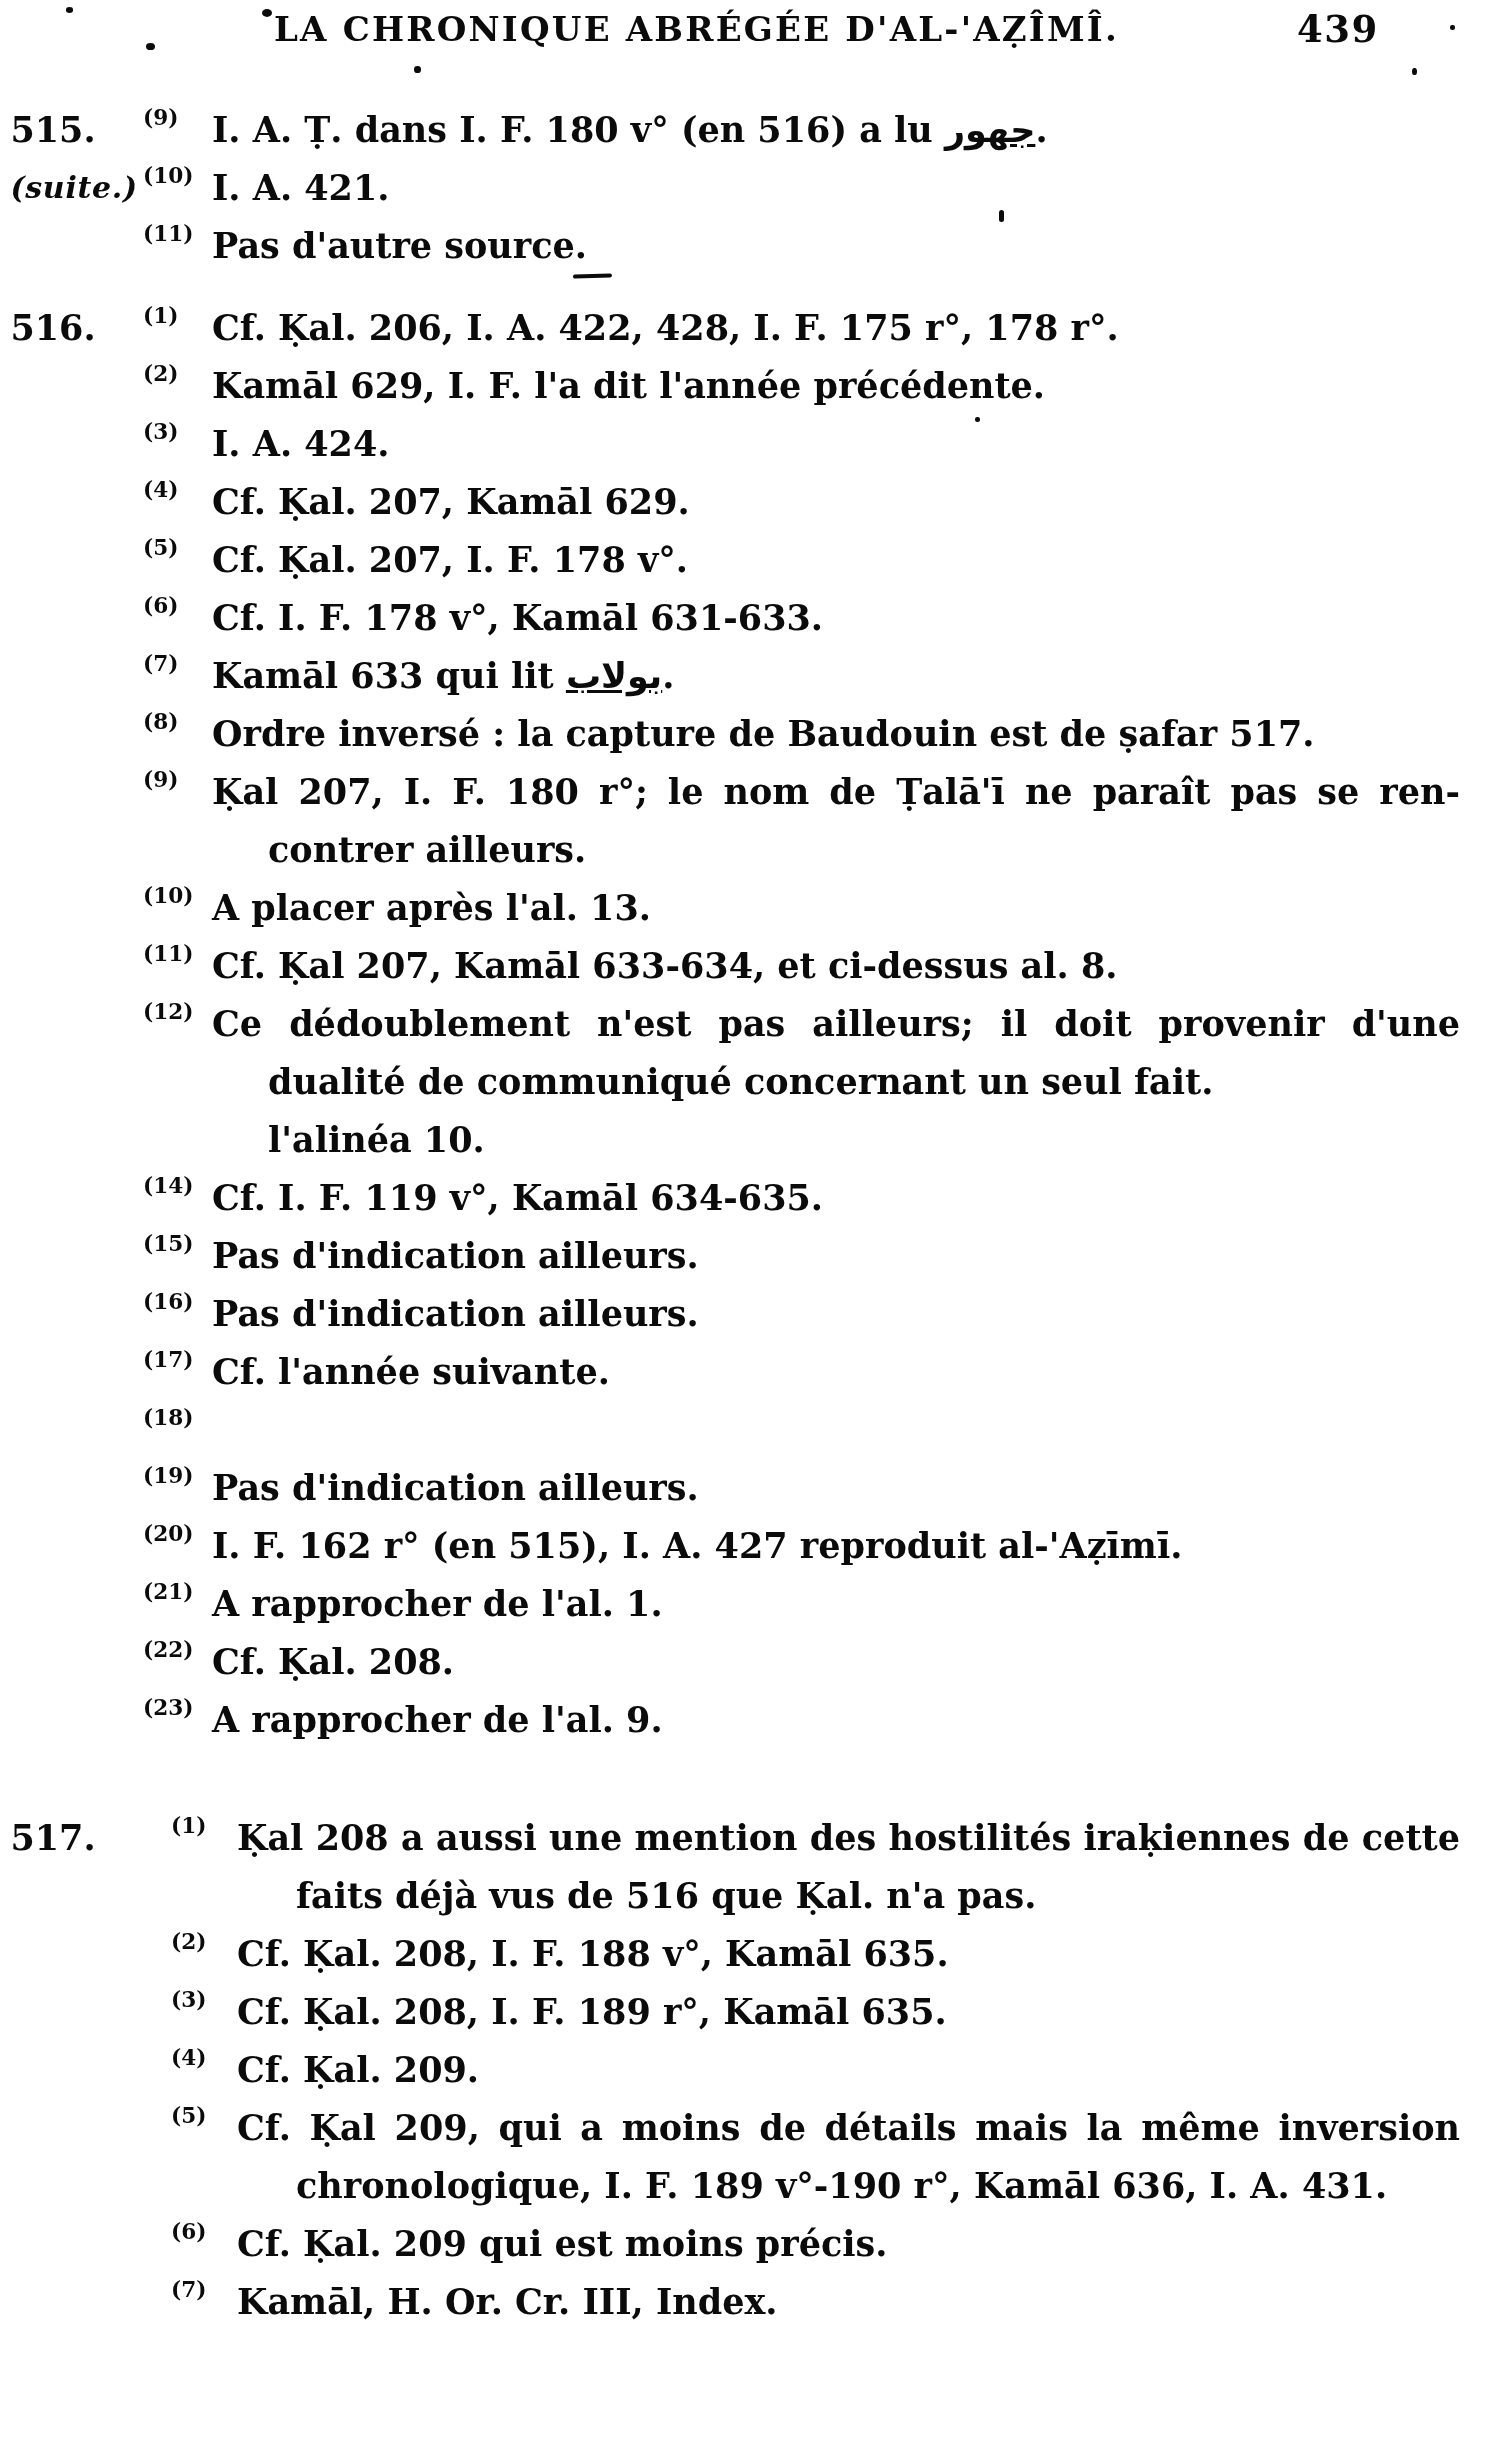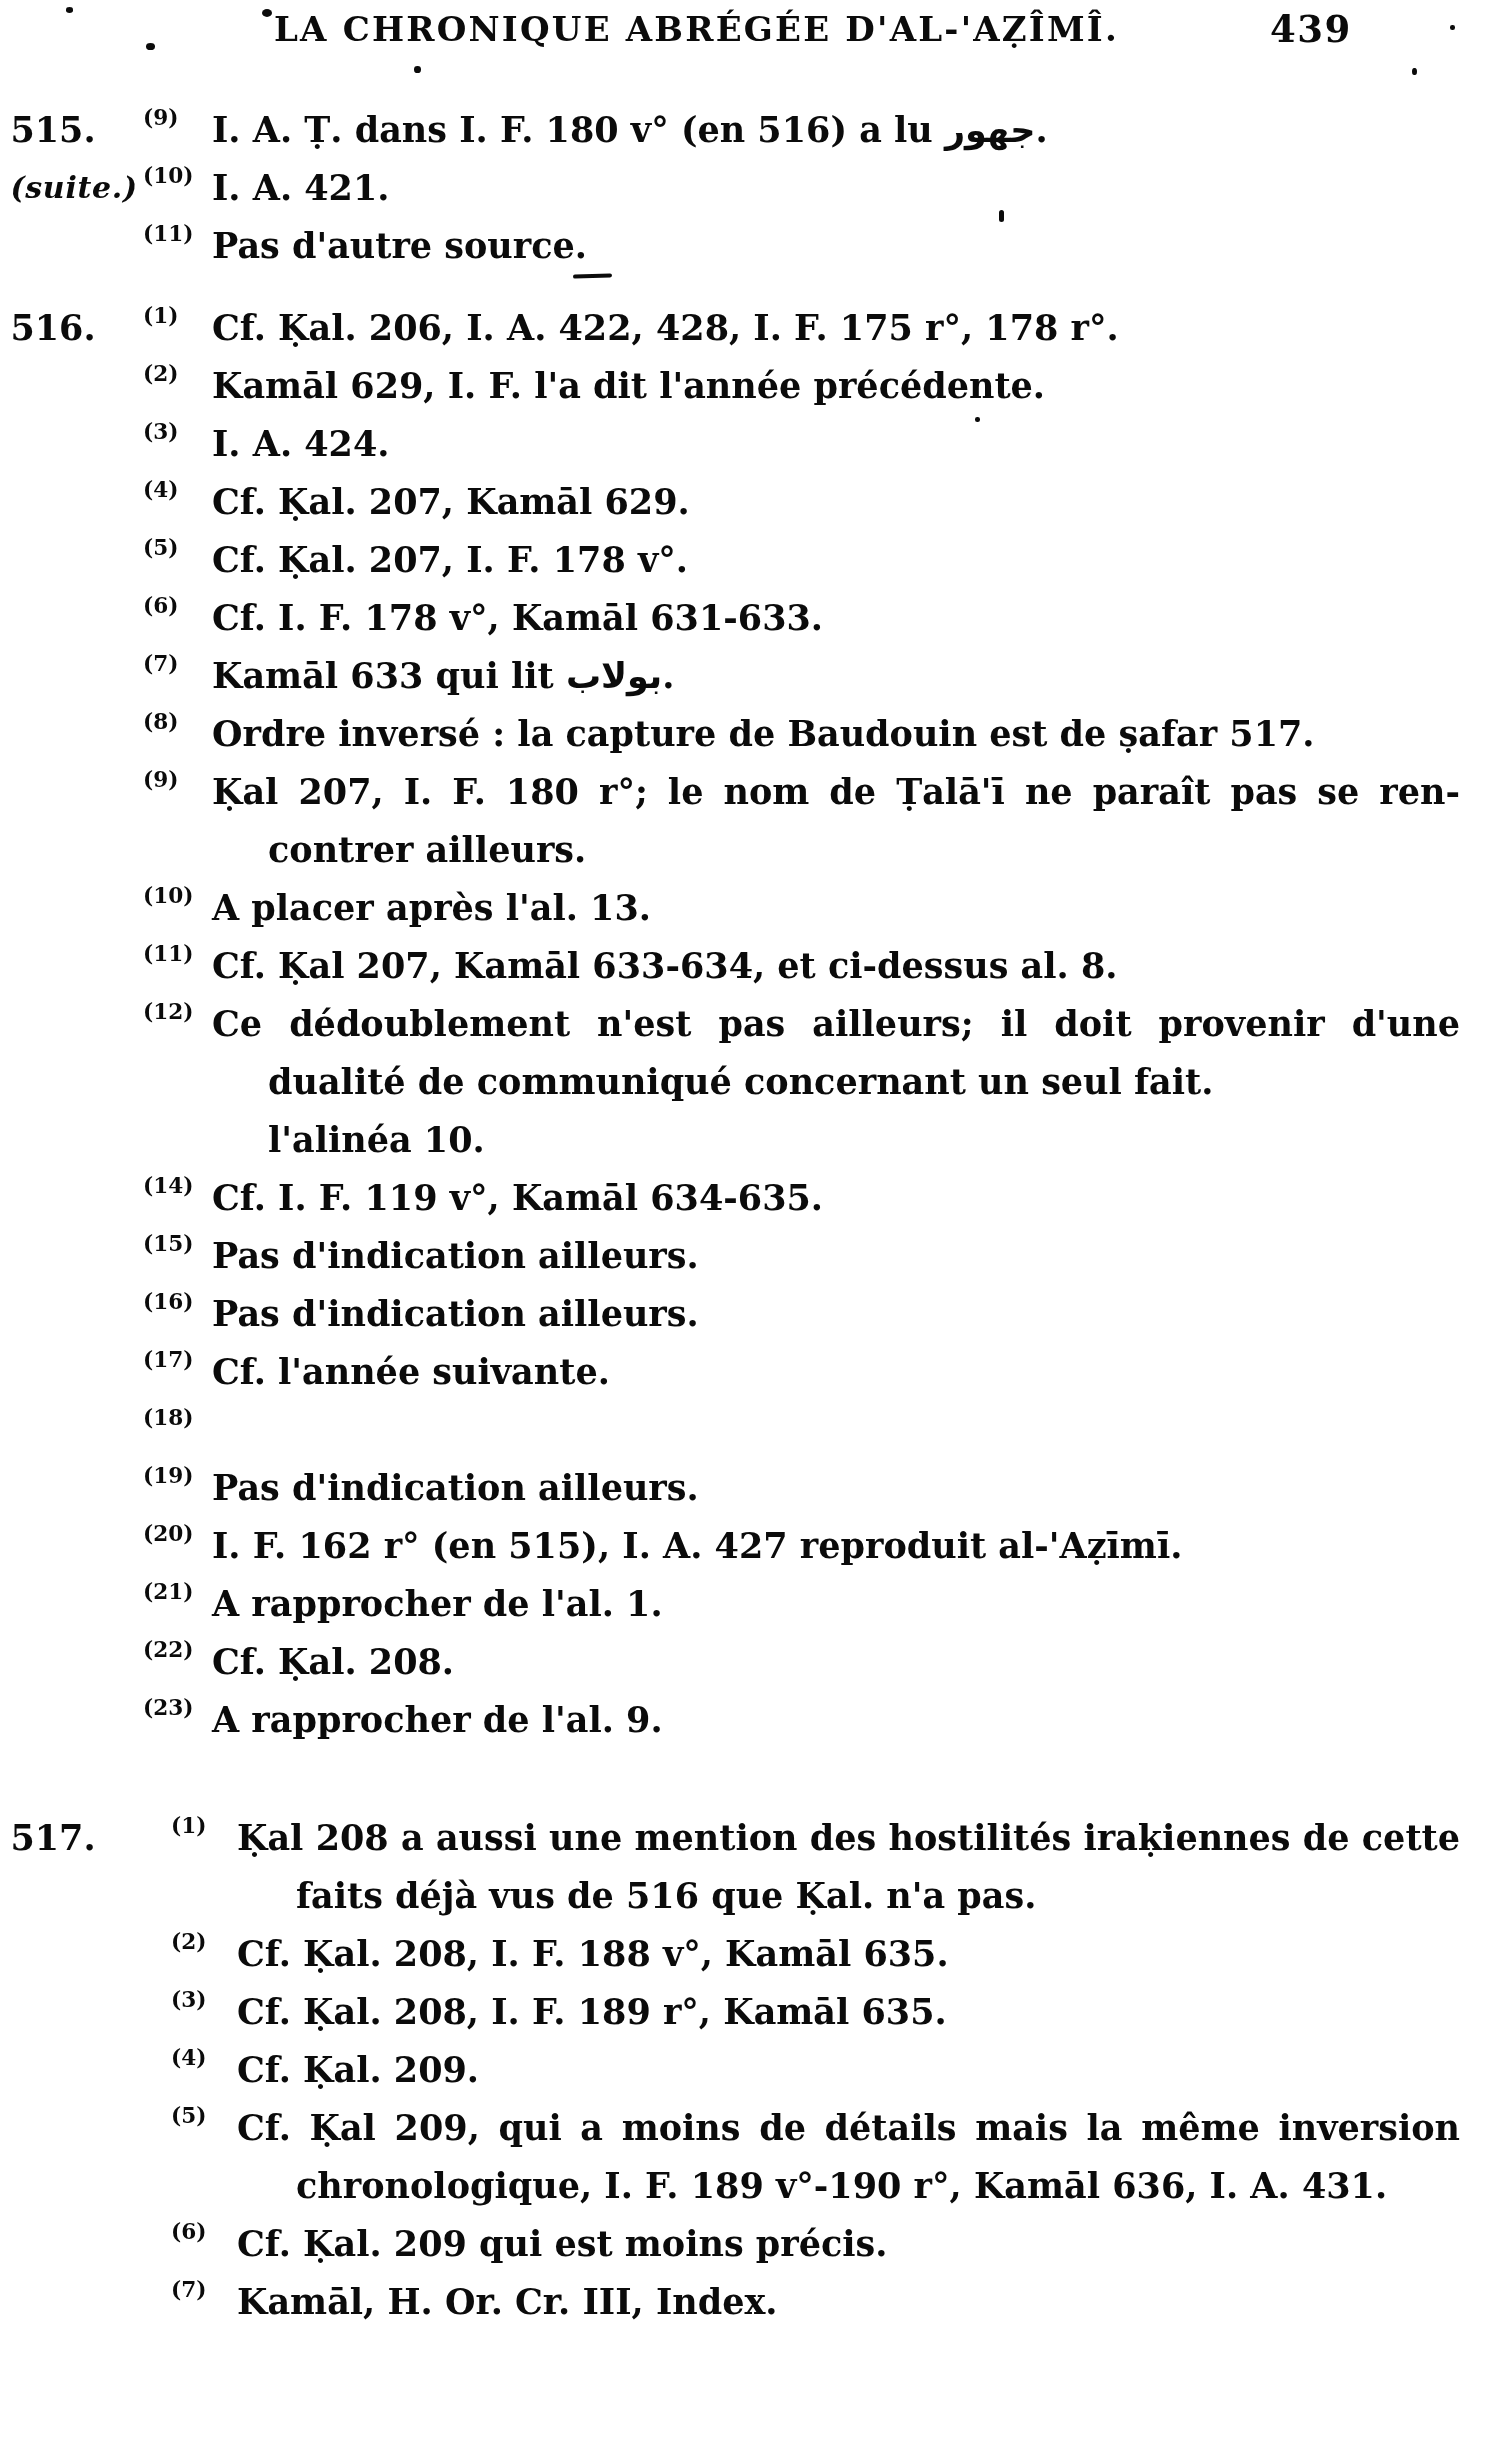--- a/index.html
+++ b/index.html
@@ -7,38 +7,38 @@
     position:relative;
     width:1508px;height:2450px;
     background:#ffffff;
     color:#0b0b0b;
     font-family:"DejaVu Serif", serif;
     font-weight:700;
     overflow:hidden;
   }
   .header{position:absolute;top:7.4px;left:0;width:100%;height:52px;line-height:45px;}
   .title{position:absolute;left:274px;font-size:34px;letter-spacing:2.2px;white-space:nowrap;}
-  .pageno{position:absolute;left:1270px;font-size:37px;letter-spacing:1.5px;}
+  .pageno{position:absolute;left:1297px;font-size:37px;letter-spacing:1.5px;}
   .rows{position:absolute;top:101px;left:0;width:1508px;}
   .row{
     position:relative;height:58px;line-height:58px;
     padding-left:212px;padding-right:48px;
     font-size:35px;white-space:nowrap;
   }
   .row .margin{position:absolute;left:10.4px;top:0;font-size:35px;}
   .row .margin.it{font-style:italic;font-size:30px;letter-spacing:0.7px;}
   .row .sup{position:absolute;left:143px;top:-12px;font-size:21.6px;line-height:58px;}
   .s517{padding-left:237px;}
   .s517 .sup{left:171px;}
   .cont516{padding-left:268px;}
   .cont517{padding-left:296px;}
   .gap516{margin-top:24px;}
   .gap517{margin-top:60px;}
   .just{text-align:justify;text-align-last:justify;}
-  .ar{font-family:"DejaVu Sans", sans-serif;}
+  .ar{font-family:"DejaVu Sans", sans-serif;text-decoration:underline;}
   .speck{position:absolute;background:#0b0b0b;border-radius:50%;}
   .dash{position:absolute;background:#0b0b0b;border-radius:2.2px;transform:rotate(-2deg);}
 </style>
 </head>
 <body>
 
 <div class="page">
 
   <div class="header">
     <div class="title">LA CHRONIQUE ABRÉGÉE D'AL-'AẒÎMÎ.</div>

